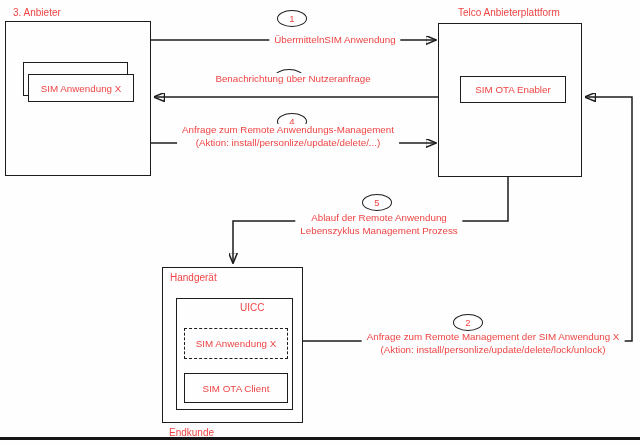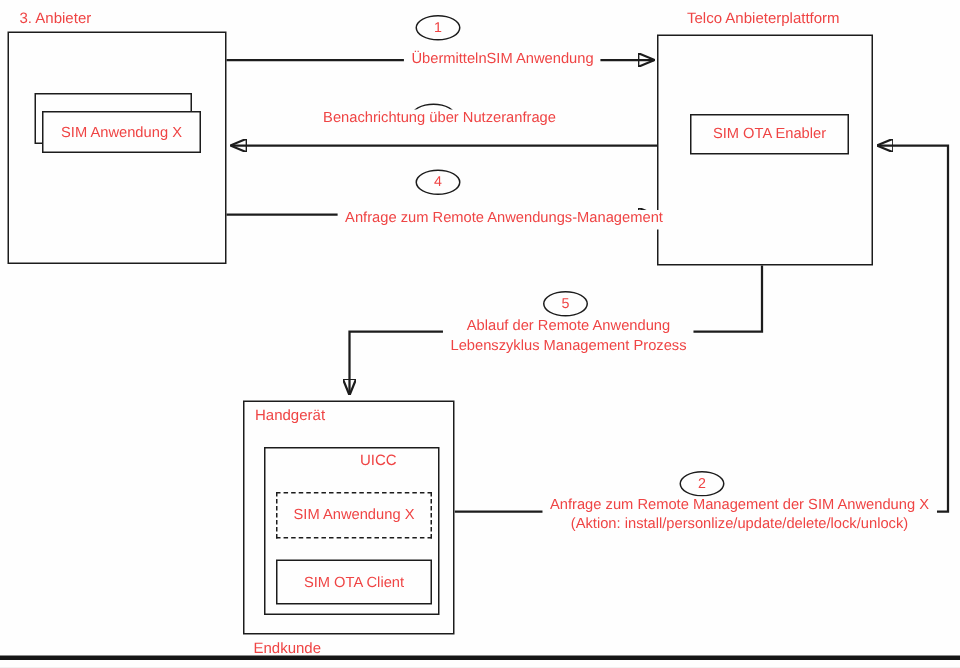--- a/index.html
+++ b/index.html
@@ -82,22 +82,23 @@
   <div class="badge" style="left:453px;top:314px;">
     <span>2</span>
     </div>
 
   <div class="flow-label" style="left:297px;top:34px;margin-left:38px;">
     <div>ÜbermittelnSIM Anwendung</div>
   </div>
   <div class="flow-label" style="left:293px;top:73px;">
     <div>Benachrichtung über Nutzeranfrage</div>
   </div>
-  <div class="flow-label" style="left:288px;top:140px;margin-left:48px;">
+  <div class="flow-label" style="left:288px;top:124px;">
     <div>Anfrage zum Remote Anwendungs-Management</div>
+    <div>(Aktion: install/personlize/update/delete/...)</div>
   </div>
   <div class="flow-label" style="left:379px;top:212px;">
     <div>Ablauf der Remote Anwendung</div>
     <div>Lebenszyklus Management Prozess</div>
   </div>
   <div class="flow-label" style="left:469px;top:331px;margin-left:24px;">
     <div>Anfrage zum Remote Management der SIM Anwendung X</div>
     <div>(Aktion: install/personlize/update/delete/lock/unlock)</div>
   </div>
 

